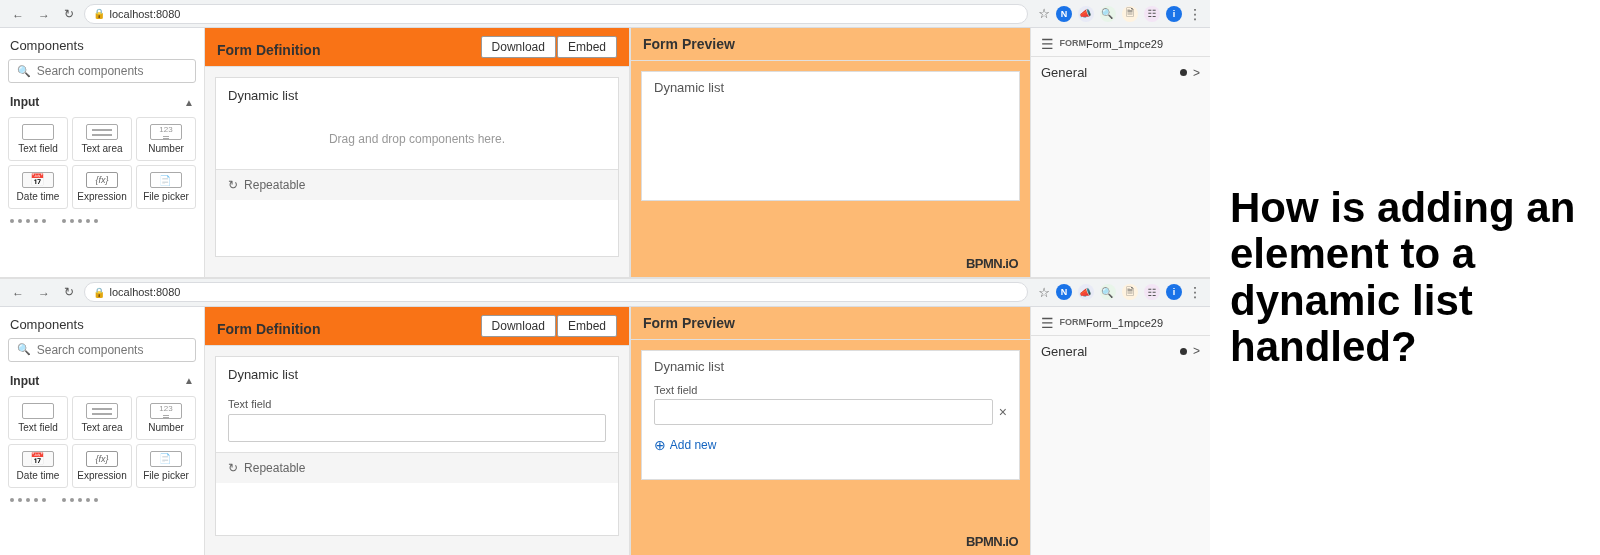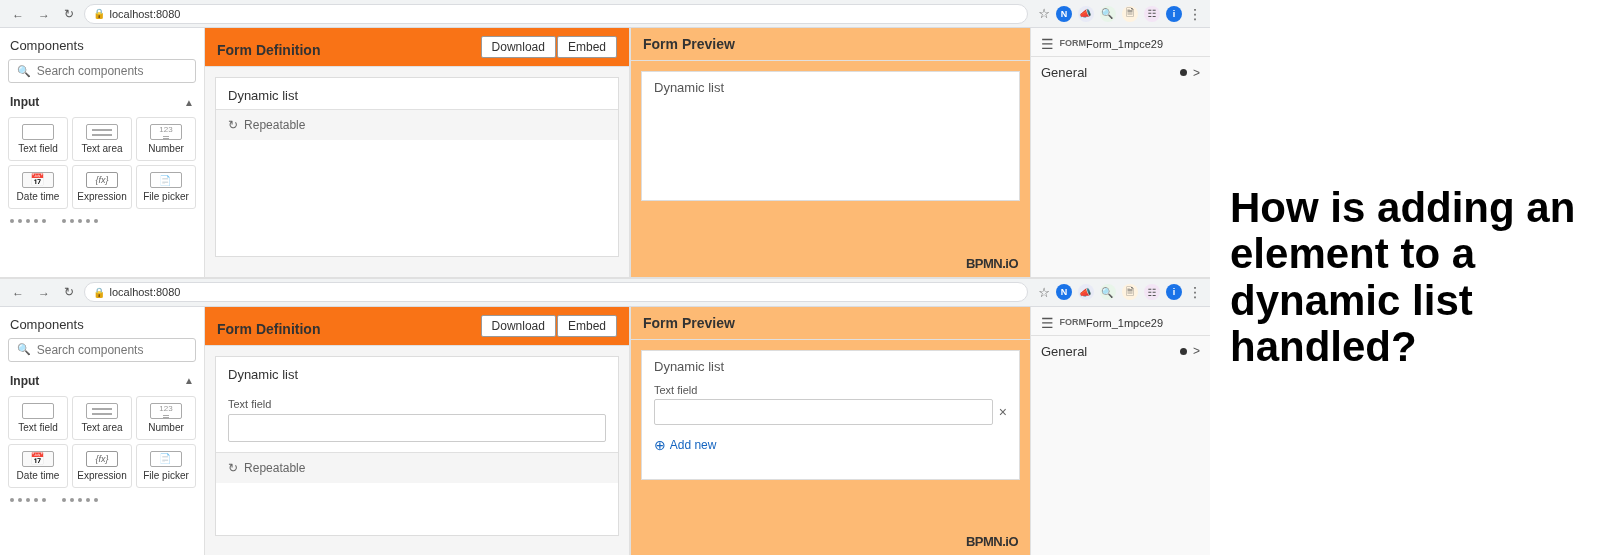--- a/index.html
+++ b/index.html
@@ -342,20 +342,23 @@
       <div class="main-header">
         <span class="main-title">Form Definition</span>
         <div class="header-btns">
           <button class="header-btn">Download</button>
           <button class="header-btn">Embed</button>
         </div>
       </div>
       <div class="form-canvas">
         <div class="form-container">
           <div class="form-group-header">Dynamic list</div>
+          <div class="form-drop-area">
+            <span>Drag and drop components here.</span>
+          </div>
           <div class="repeatable-bar">
             <span class="repeat-icon">↻</span>
             <span>Repeatable</span>
           </div>
         </div>
       </div>
     </div>
 
     <div class="preview-area">
       <div class="preview-header">Form Preview</div>

